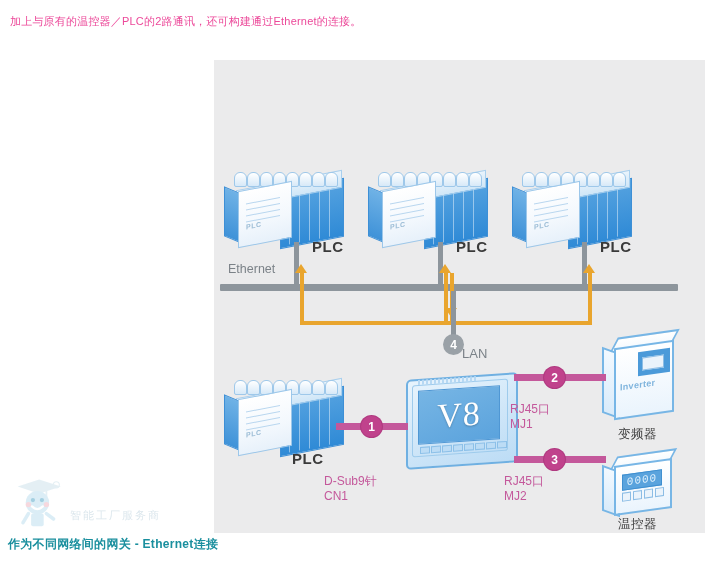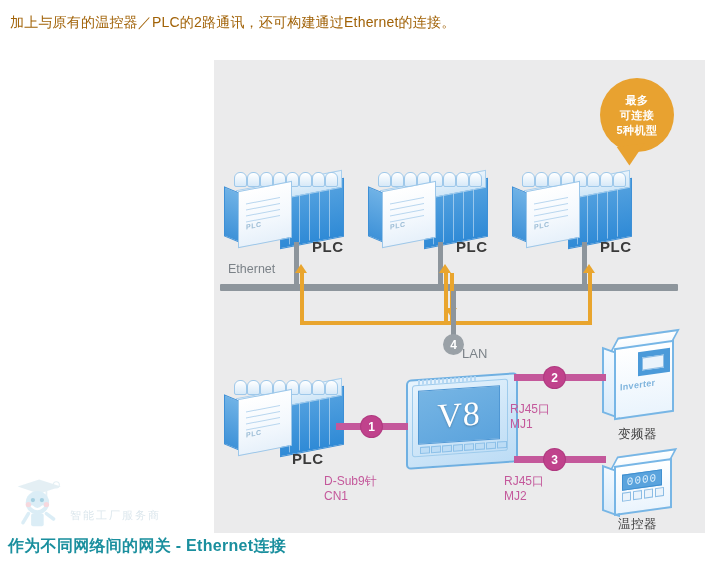--- a/index.html
+++ b/index.html
@@ -4,21 +4,21 @@
 <style>
   html,body{margin:0;padding:0;}
   body{
     width:728px;height:564px;
     background:#ffffff;
     font-family:"Liberation Sans","DejaVu Sans",sans-serif;
     position:relative;overflow:hidden;
   }
   .intro-text{
     position:absolute;left:10px;top:14px;width:700px;
-    font-size:14px;color:#a16207;letter-spacing:0.2px;
+    font-size:11px;color:#ec4899;letter-spacing:0.2px;
     white-space:nowrap;
   }
 
   
   .diagram{
     position:absolute;left:214px;top:60px;width:491px;height:473px;
     background:#ebebec;overflow:hidden;
   }
 
   
@@ -242,36 +242,30 @@
     position:absolute;left:64px;top:8px;
     font-size:22px;font-weight:bold;color:#bfd3de;letter-spacing:6px;
   }
   .wm-sub{
     position:absolute;left:64px;top:38px;
     font-size:11px;color:#bfd3de;letter-spacing:2px;
   }
 
   .caption{
     position:absolute;left:8px;top:536px;
-    font-size:16px;font-weight:bold;color:#1a8f9e;letter-spacing:.3px;
+    font-size:12px;font-weight:bold;color:#1a8f9e;letter-spacing:.3px;
   }
 </style>
 </head>
 <body>
 
 <div class="intro-text">加上与原有的温控器／PLC的2路通讯，还可构建通过Ethernet的连接。</div>
 
 <div class="diagram">
 
-  <div class="callout">
-    <div class="tail"></div>
-    <span>最多</span>
-    <span>可连接</span>
-    <span>5种机型</span>
-  </div>
 
   <div class="plcrack" style="left:8px;top:110px;">
     <div class="body-right">
       <i style="left:8px"></i>
         <i style="left:18px"></i>
         <i style="left:28px"></i>
         <i style="left:38px"></i>
         <i style="left:48px"></i>
     </div>
     <div class="toplid"></div>

